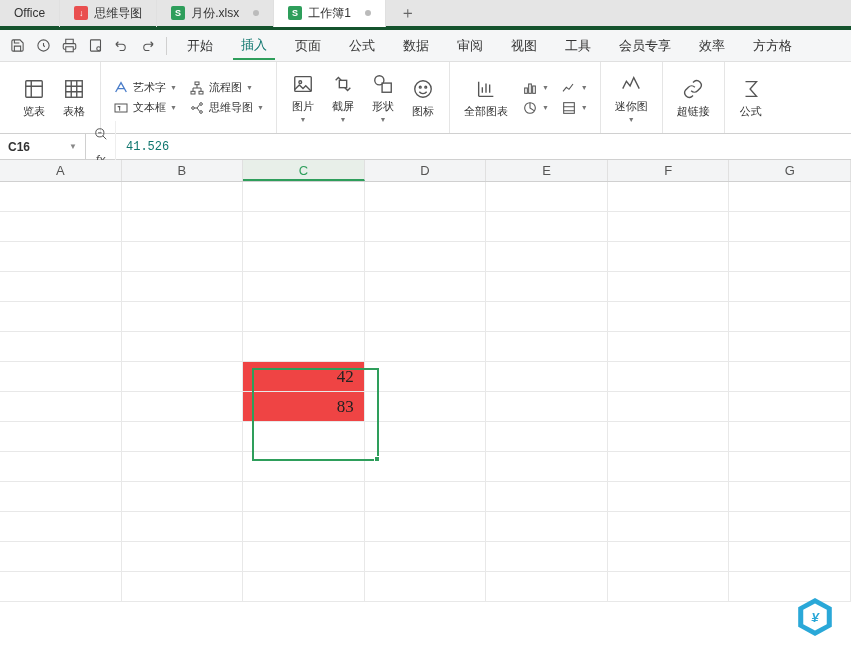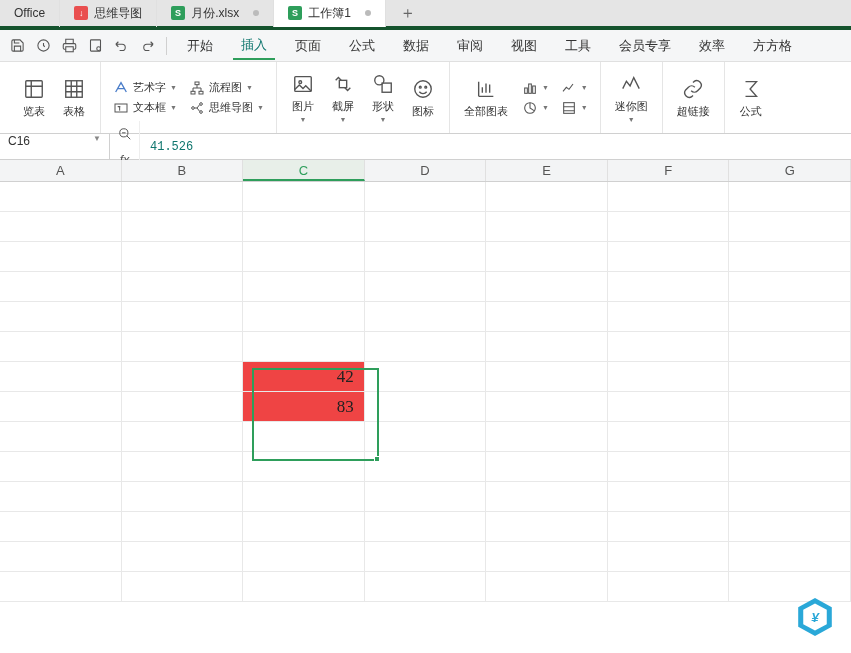--- a/index.html
+++ b/index.html
@@ -30,21 +30,21 @@
 .rbtn { display: flex; flex-direction: column; align-items: center; justify-content: center; gap: 3px; cursor: pointer; padding: 2px 4px; min-width: 30px; }
 .rbtn-icon { width: 24px; height: 24px; display: flex; align-items: center; justify-content: center; color: #555; }
 .rbtn-label { font-size: 11px; color: #333; white-space: nowrap; }
 .rbtn-dd { font-size: 7px; color: #777; margin-top: -1px; }
 .rcol { display: flex; flex-direction: column; gap: 2px; }
 .rrow { display: flex; align-items: center; gap: 4px; cursor: pointer; font-size: 11px; color: #333; padding: 1px 2px; }
 .rrow svg, .rrow .ico { width: 16px; height: 16px; }
 
 
 .fbar { height: 26px; background: #fff; border-bottom: 1px solid #d0d0d0; display: flex; align-items: center; }
-.cellref { width: 110px; height: 100%; border-right: 1px solid #d0d0d0; display: flex; padding: 0 8px; font-size: 12px; color: #333; }
+.cellref { width: 86px; height: 100%; border-right: 1px solid #d0d0d0; display: flex; align-items: center; padding: 0 8px; font-size: 12px; color: #333; font-weight: bold; }
 .cellref-dd { margin-left: auto; font-size: 8px; color: #888; }
 .fbar-icons { display: flex; align-items: center; gap: 0; padding: 0 0; flex-direction: column; }
 .fbar-icon { width: 30px; height: 26px; display: flex; align-items: center; justify-content: center; cursor: pointer; color: #555; font-size: 12px; border-right: 1px solid #eee; }
 .fbar-val { padding: 0 10px; font-size: 12px; font-family: "Courier New", monospace; color: #0f766e; }
 
 
 .grid-wrap { position: relative; background: #fff; }
 .colheads { display: flex; height: 22px; background: #f3f4f5; border-bottom: 1px solid #d0d0d0; }
 .corner { width: 0px; height: 22px; }
 .colhead { width: 126px; text-align: center; font-size: 13px; color: #555; border-right: 1px solid #e0e0e0; line-height: 22px; }

